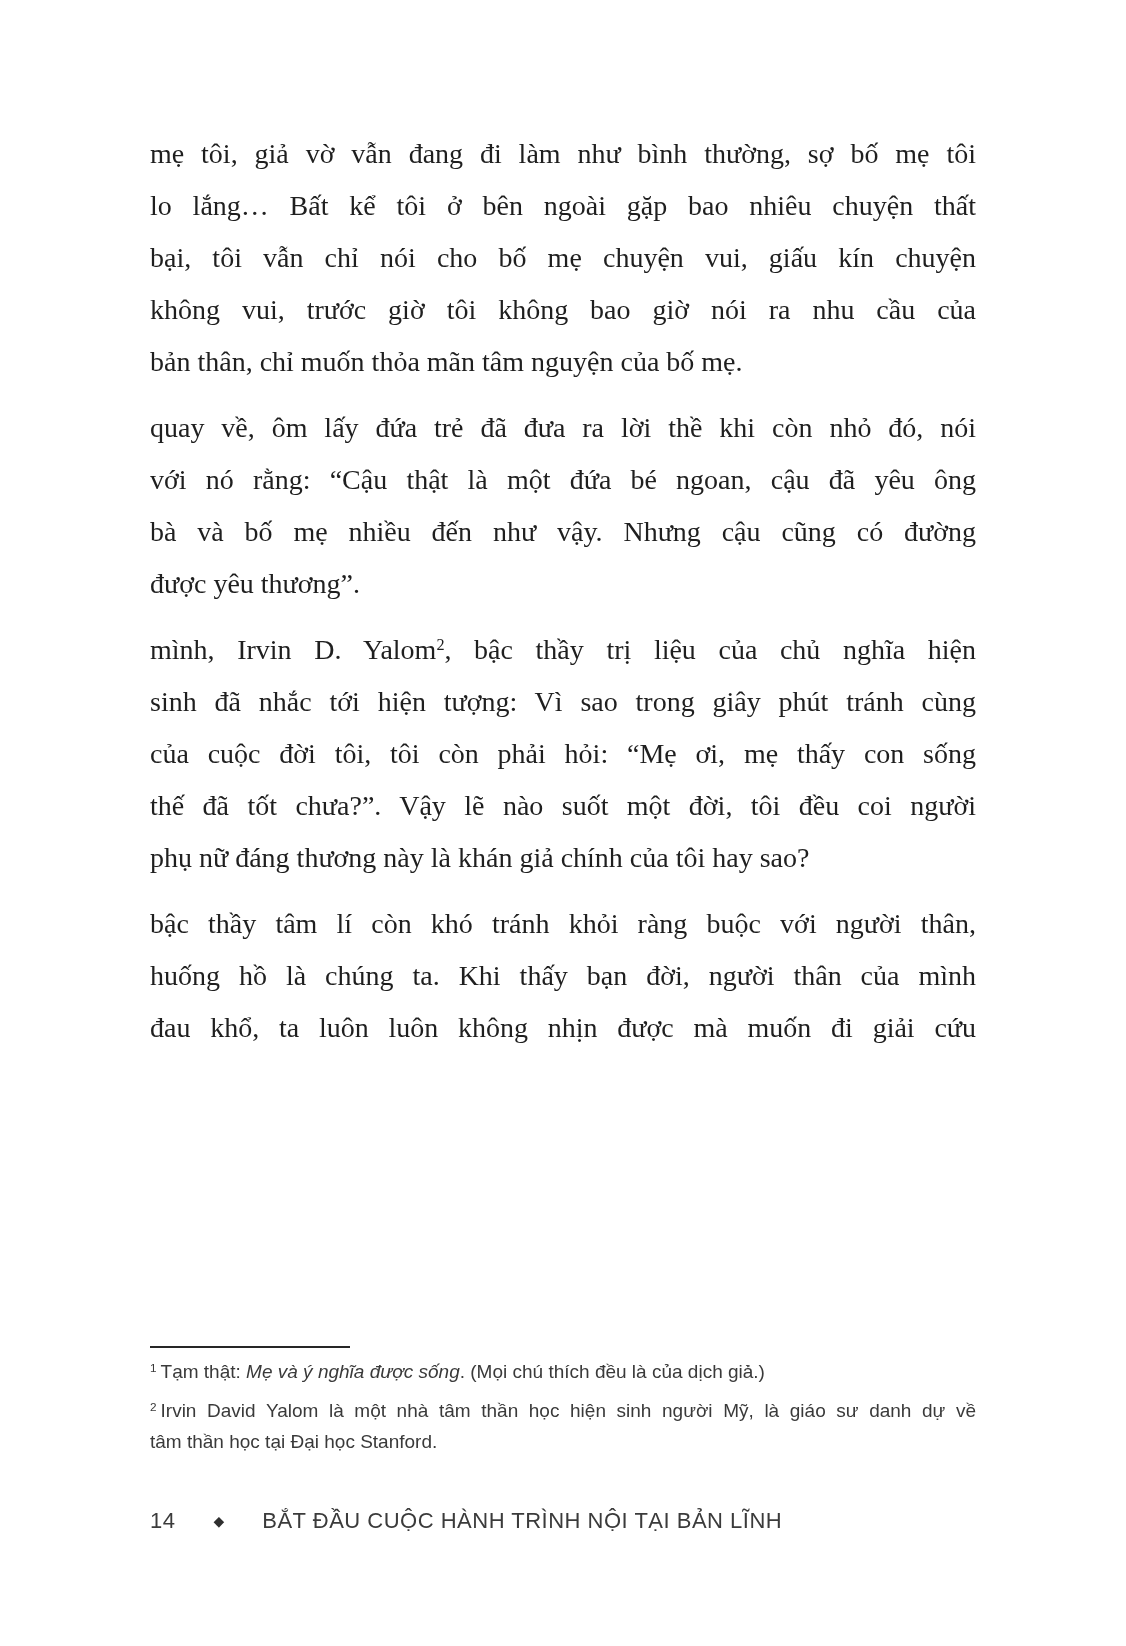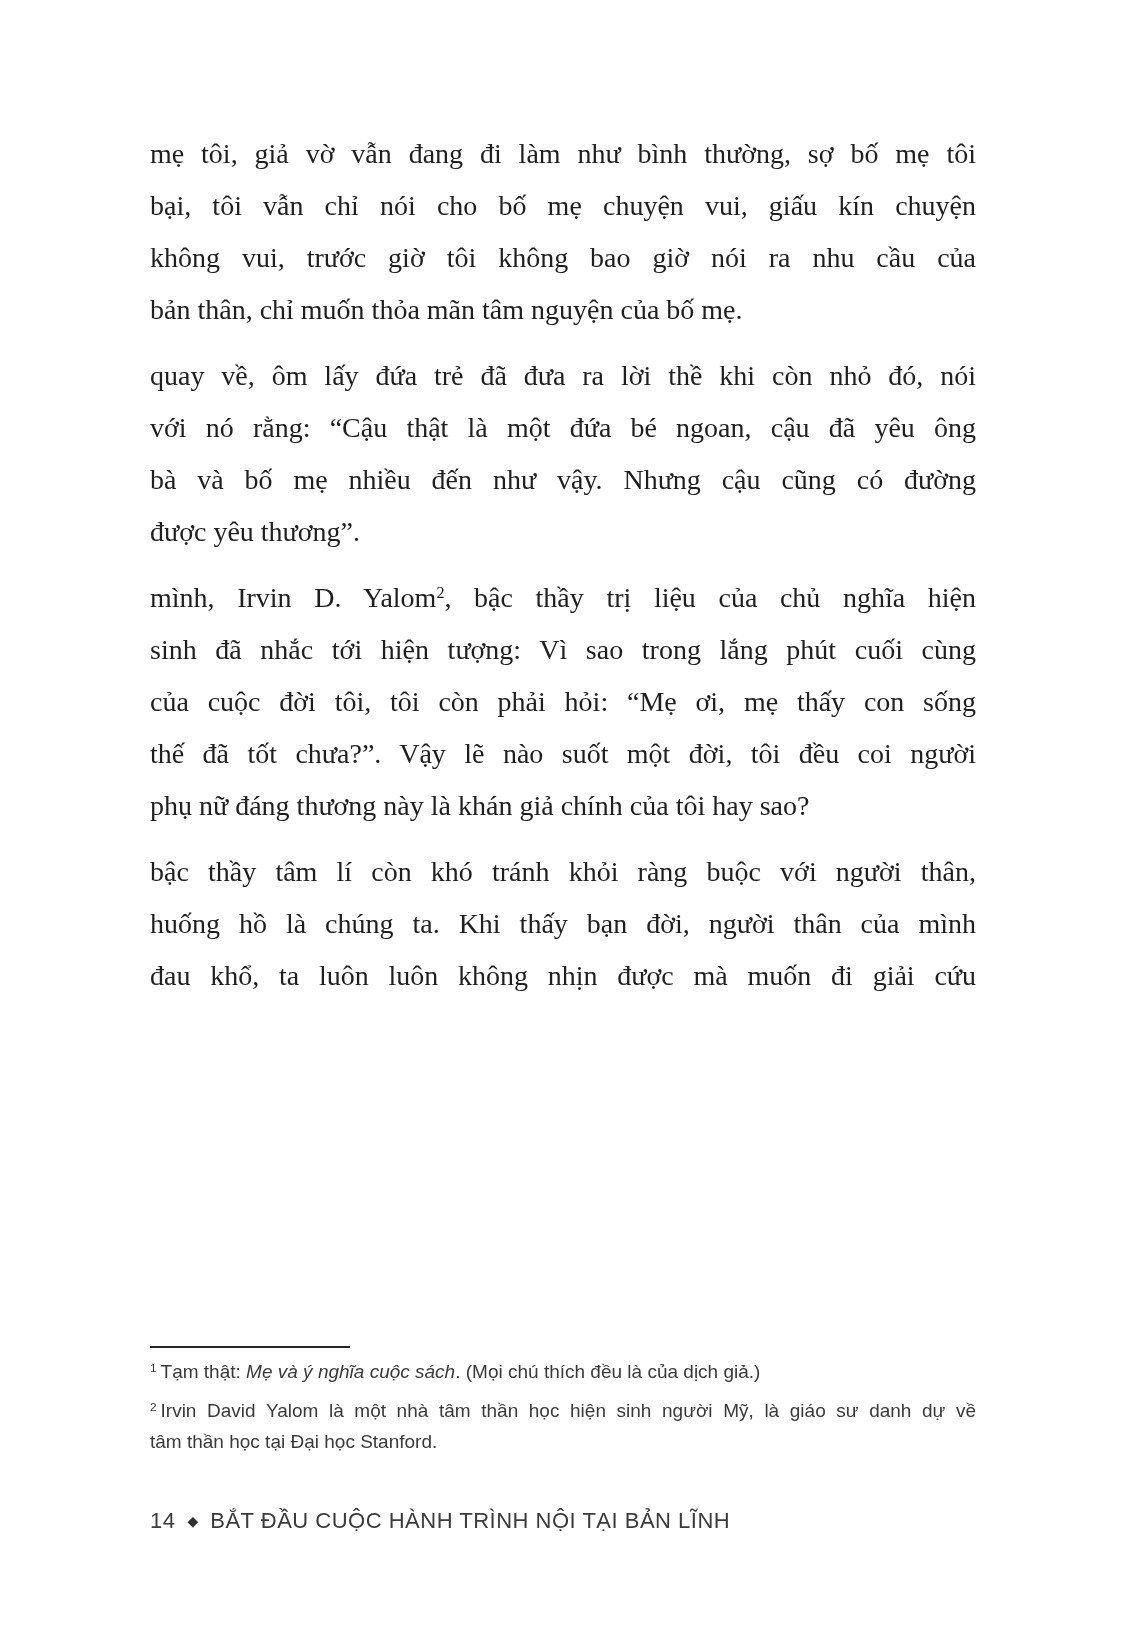--- a/index.html
+++ b/index.html
@@ -64,73 +64,74 @@
     position: relative;
     top: -0.5em;
     margin-right: 4px;
   }
   .footer {
     position: absolute;
     left: 150px;
     top: 1508px;
     display: flex;
     align-items: center;
-    gap: 12px;
+    gap: 38px;
     font-family: "Liberation Sans", sans-serif;
     font-size: 22px;
     color: #3b3b3b;
     letter-spacing: 0.5px;
   }
   .footer .diamond {
     font-size: 14px;
     color: #2f2f2f;
     letter-spacing: 0;
   }
 </style>
 </head>
 <body>
 
 <div class="page">
 
   <div class="body-text">
 
     <div class="para">
       <div class="line">mẹ tôi, giả vờ vẫn đang đi làm như bình thường, sợ bố mẹ tôi</div>
+      <div class="line">lo lắng… Bất kể tôi ở bên ngoài gặp bao nhiêu chuyện thất</div>
       <div class="line">bại, tôi vẫn chỉ nói cho bố mẹ chuyện vui, giấu kín chuyện</div>
       <div class="line">không vui, trước giờ tôi không bao giờ nói ra nhu cầu của</div>
       <div class="line last">bản thân, chỉ muốn thỏa mãn tâm nguyện của bố mẹ.</div>
     </div>
 
     <div class="para">
       <div class="line">quay về, ôm lấy đứa trẻ đã đưa ra lời thề khi còn nhỏ đó, nói</div>
       <div class="line">với nó rằng: “Cậu thật là một đứa bé ngoan, cậu đã yêu ông</div>
       <div class="line">bà và bố mẹ nhiều đến như vậy. Nhưng cậu cũng có đường</div>
       <div class="line last">được yêu thương”.</div>
     </div>
 
     <div class="para">
       <div class="line"><span>mình, Irvin D. Yalom</span><span class="sup">2</span><span>, bậc thầy trị liệu của chủ nghĩa hiện</span></div>
-      <div class="line">sinh đã nhắc tới hiện tượng: Vì sao trong lắng phút cuối cùng</div>
+      <div class="line">sinh đã nhắc tới hiện tượng: Vì sao trong giây phút tránh cùng</div>
       <div class="line">của cuộc đời tôi, tôi còn phải hỏi: “Mẹ ơi, mẹ thấy con sống</div>
       <div class="line">thế đã tốt chưa?”. Vậy lẽ nào suốt một đời, tôi đều coi người</div>
       <div class="line last">phụ nữ đáng thương này là khán giả chính của tôi hay sao?</div>
     </div>
 
     <div class="para">
       <div class="line">bậc thầy tâm lí còn khó tránh khỏi ràng buộc với người thân,</div>
       <div class="line">huống hồ là chúng ta. Khi thấy bạn đời, người thân của mình</div>
       <div class="line">đau khổ, ta luôn luôn không nhịn được mà muốn đi giải cứu</div>
     </div>
 
   </div>
 
   <div class="fn-rule"></div>
 
   <div class="footnotes">
-    <div class="fn-line"><span class="fn-marker">1</span><span>Tạm thật: </span><span class="it">Mẹ và ý nghĩa cuộc sách</span><span>. (Mọi chú thích đều là của dịch giả.)</span></div>
+    <div class="fn-line"><span class="fn-marker">1</span><span>Tạm thật: </span><span class="it">Mẹ và ý nghĩa được sống</span><span>. (Mọi chú thích đều là của dịch giả.)</span></div>
     <div class="fn-line just"><span class="fn-marker">2</span><span>Irvin David Yalom là một nhà tâm thần học hiện sinh người Mỹ, là giáo sư danh dự về</span></div>
     <div class="fn-line"><span>tâm thần học tại Đại học Stanford.</span></div>
   </div>
 
   <div class="footer">
     <span>14</span>
     <span class="diamond">◆</span>
     <span>BẮT ĐẦU CUỘC HÀNH TRÌNH NỘI TẠI BẢN LĨNH</span>
   </div>
 

